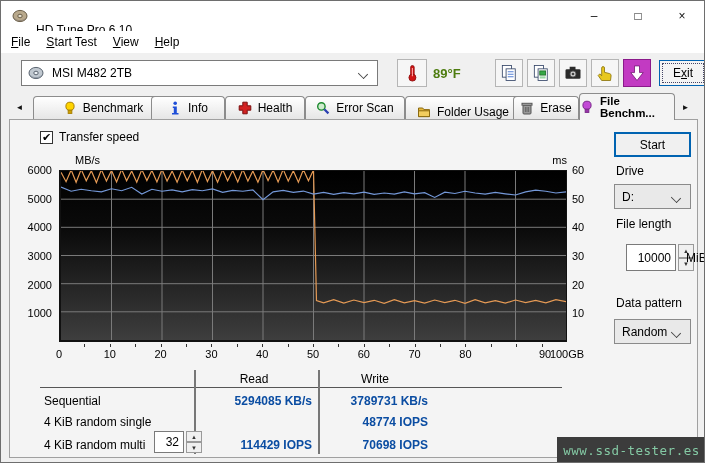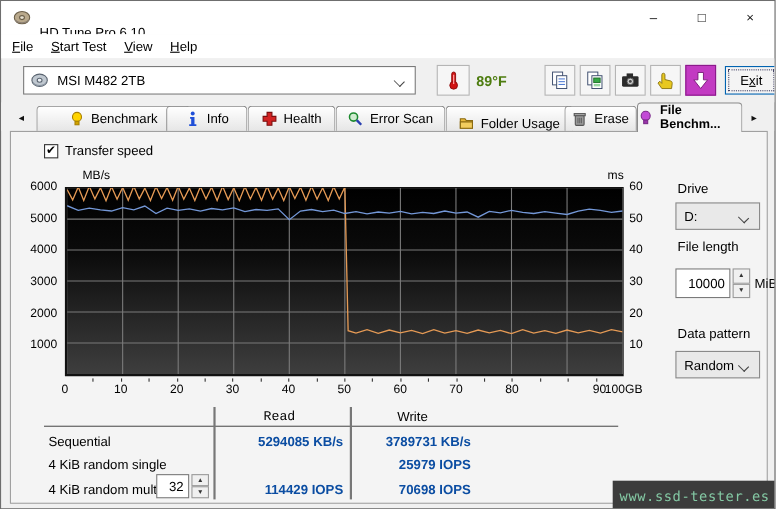--- a/index.html
+++ b/index.html
@@ -47,21 +47,21 @@
   .ytick-l { position:absolute; width:42px; right:645px; text-align:right; font-size:11px; transform:translateY(-6px); }
   .ytick-r { position:absolute; left:562px; font-size:11px; transform:translateY(-6px); }
   .xtick { position:absolute; top:228px; font-size:11px; transform:translateX(-50%); }
   .minortick { position:absolute; top:224px; width:1px; height:3px; background:#333; }
   
   #start-btn { position:absolute; left:604px; top:12px; width:77px; height:25px; background:#f0f0f0; border:2px solid #0063b1; display:flex; align-items:center; justify-content:center; }
   .panel-label { position:absolute; left:606px; }
   .select { position:absolute; left:604px; width:77px; height:25px; background:#e9e9e9; border:1px solid #8a8a8a; display:flex; align-items:center; }
   .select .val { margin-left:7px; }
   .spinwrap { position:absolute; display:flex; }
-  .spin-input { background:#fff; border:1px solid #7a7a7a; text-align:right; padding-right:4px; display:flex; align-items:center; justify-content:flex-end; }
+  .spin-input { background:#fff; border:1px solid #7a7a7a; text-align:right; padding-right:4px; display:flex; align-items:center; justify-content:flex-end;margin-left:12px; }
   .spin-btns { display:flex; flex-direction:column; margin-left:2px; }
   .spin-btns div { width:16px; flex:1; background:#f0f0f0; border:1px solid #9a9a9a; font-size:6px; line-height:6px; display:flex; align-items:center; justify-content:center; color:#333; }
   
   .hline { position:absolute; left:30px; top:267px; width:522px; height:0; border-top:1.5px solid #555; }
   .vline { position:absolute; top:250px; width:0; height:84px; border-left:2px solid #777; }
   .thead { position:absolute; top:252px; text-align:center; }
   .row-label { position:absolute; left:34px; }
   .cell-read { position:absolute; left:186px; width:116px; text-align:right; font-weight:bold; color:#0b4da2; }
   .cell-write { position:absolute; left:312px; width:106px; text-align:right; font-weight:bold; color:#0b4da2; }
   
@@ -300,53 +300,56 @@
         <div class="minortick" style="left: 353.8px;"></div>
         <div class="minortick" style="left: 379.2px;"></div>
         <div class="minortick" style="left: 404.6px;"></div>
         <div class="minortick" style="left: 430px;"></div>
         <div class="minortick" style="left: 455.4px;"></div>
         <div class="minortick" style="left: 480.8px;"></div>
         <div class="minortick" style="left: 506.2px;"></div>
         <div class="minortick" style="left: 531.6px;"></div>
       </div>
 
+    <div id="start-btn">
+      <span>Start</span>
+    </div>
     <div class="panel-label" style="top:44px;">Drive</div>
     <div class="select" style="top:64px;">
       <span class="val">D:</span>
       <span class="chev"></span>
     </div>
     <div class="panel-label" style="top:97px;">File length</div>
     <div class="spinwrap" style="left:604px;top:124px;height:27px;">
       <div class="spin-input" style="width:50px;">10000</div>
       <div class="spin-btns">
         <div>▲</div>
         <div>▼</div>
       </div>
     </div>
     <div class="panel-label" style="left:676px;top:131px;">MiB</div>
     <div class="panel-label" style="top:176px;">Data pattern</div>
     <div class="select" style="top:199px;">
       <span class="val">Random</span>
       <span class="chev"></span>
     </div>
 
-    <div class="thead" style="left:186px;width:116px;font-family:Liberation Mono, monospace;">Read</div>
+    <div class="thead" style="left:186px;width:116px;">Read</div>
     <div class="thead" style="left:312px;width:106px;">Write</div>
     <div class="hline"></div>
     <div class="vline" style="left:184px;"></div>
     <div class="vline" style="left:308px;"></div>
 
     <div class="row-label" style="top:274px;">Sequential</div>
     <div class="cell-read" style="top:274px;">5294085 KB/s</div>
     <div class="cell-write" style="top:274px;">3789731 KB/s</div>
 
     <div class="row-label" style="top:295px;">4 KiB random single</div>
     <div class="cell-read" style="top:295px;margin-top:47px;">13804 IOPS</div>
-    <div class="cell-write" style="top:295px;">25979 IOPS</div>
+    <div class="cell-write" style="top:295px;">48774 IOPS</div>
 
     <div class="row-label" style="top:318px;">4 KiB random multi</div>
     <div class="spinwrap" style="left:132px;top:311px;height:22px;">
       <div class="spin-input" style="width:30px;">32</div>
       <div class="spin-btns">
         <div>▲</div>
         <div>▼</div>
       </div>
     </div>
     <div class="cell-read" style="top:318px;">114429 IOPS</div>

